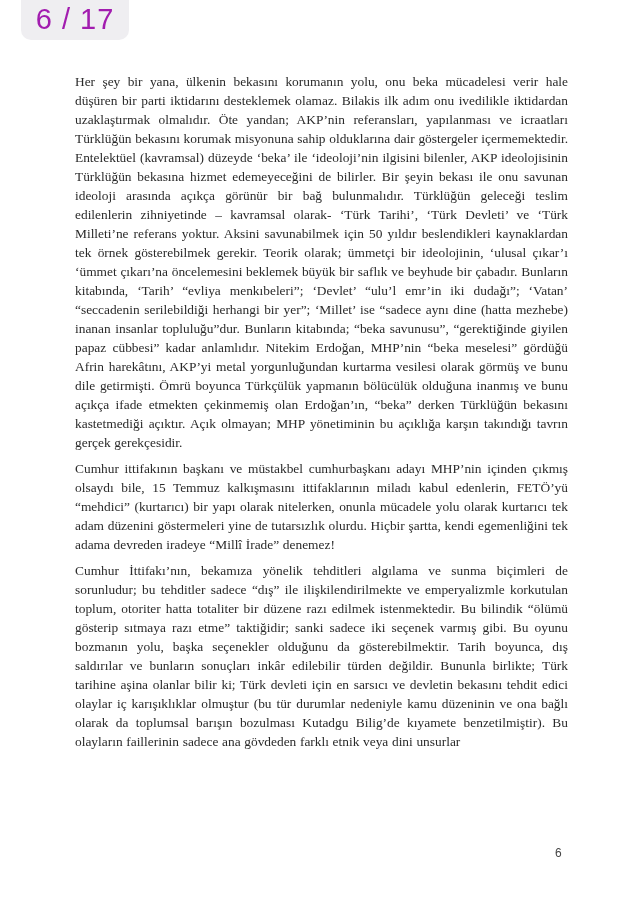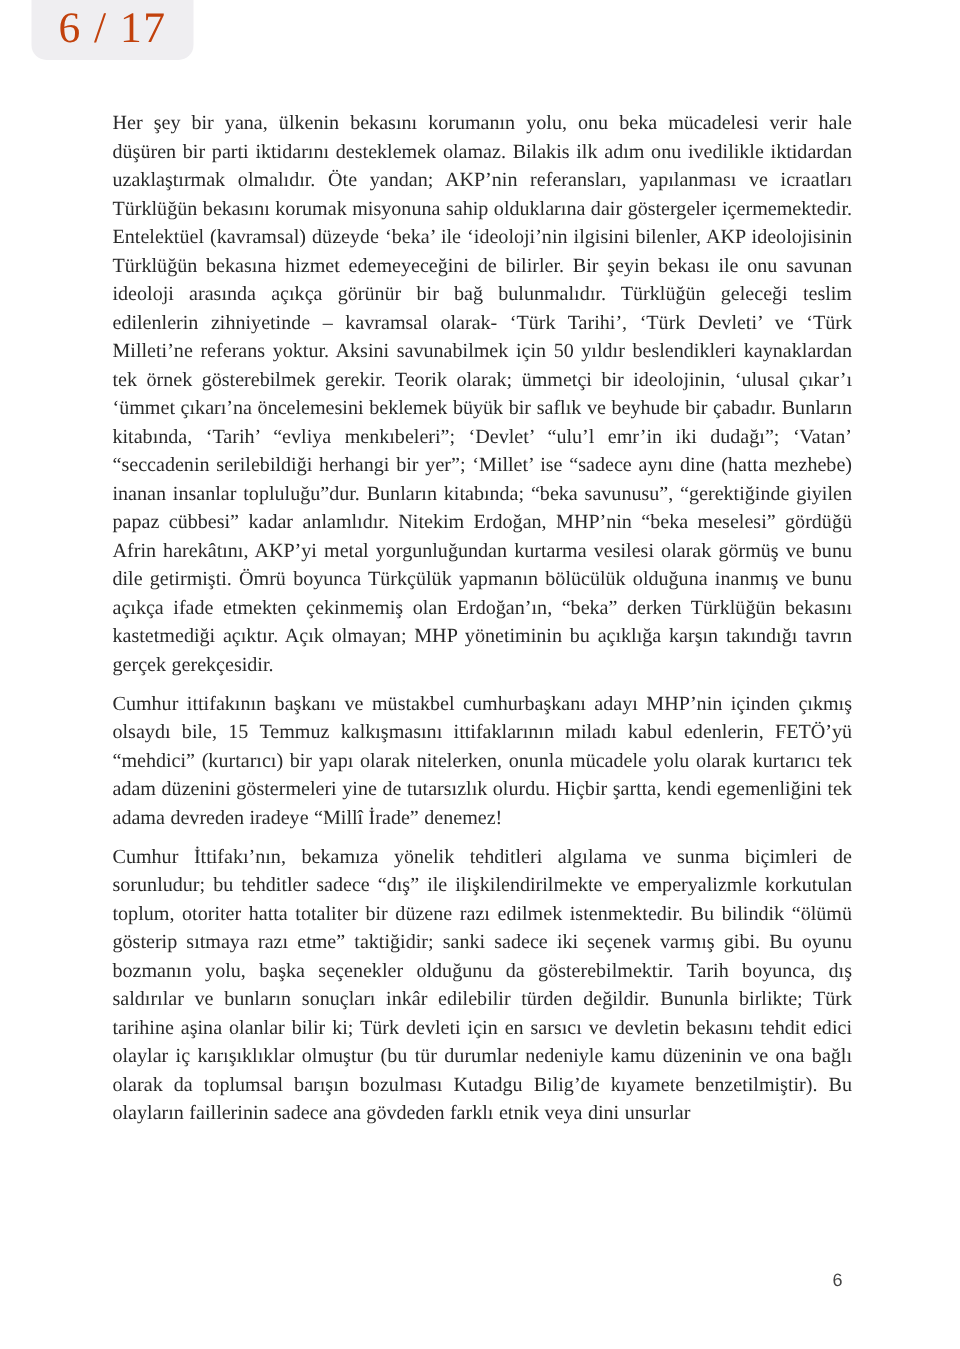--- a/index.html
+++ b/index.html
@@ -23,23 +23,23 @@
     height: 46px;
     background: #efeef1;
     border-radius: 0 0 10px 10px;
     display: flex;
     align-items: center;
     justify-content: center;
     padding-top: 4px;
     box-sizing: border-box;
   }
   .page-counter span {
-    font-family: Liberation Serif, serif;
+    font-family: Liberation Sans, sans-serif;
     font-size: 29px;
-    color: #c2410c;
+    color: #a21caf;
     letter-spacing: 1px;
   }
   .doc-body {
     position: absolute;
     left: 75px;
     top: 72px;
     width: 493px;
   }
   .doc-body p {
     margin: 0 0 7px 0;

